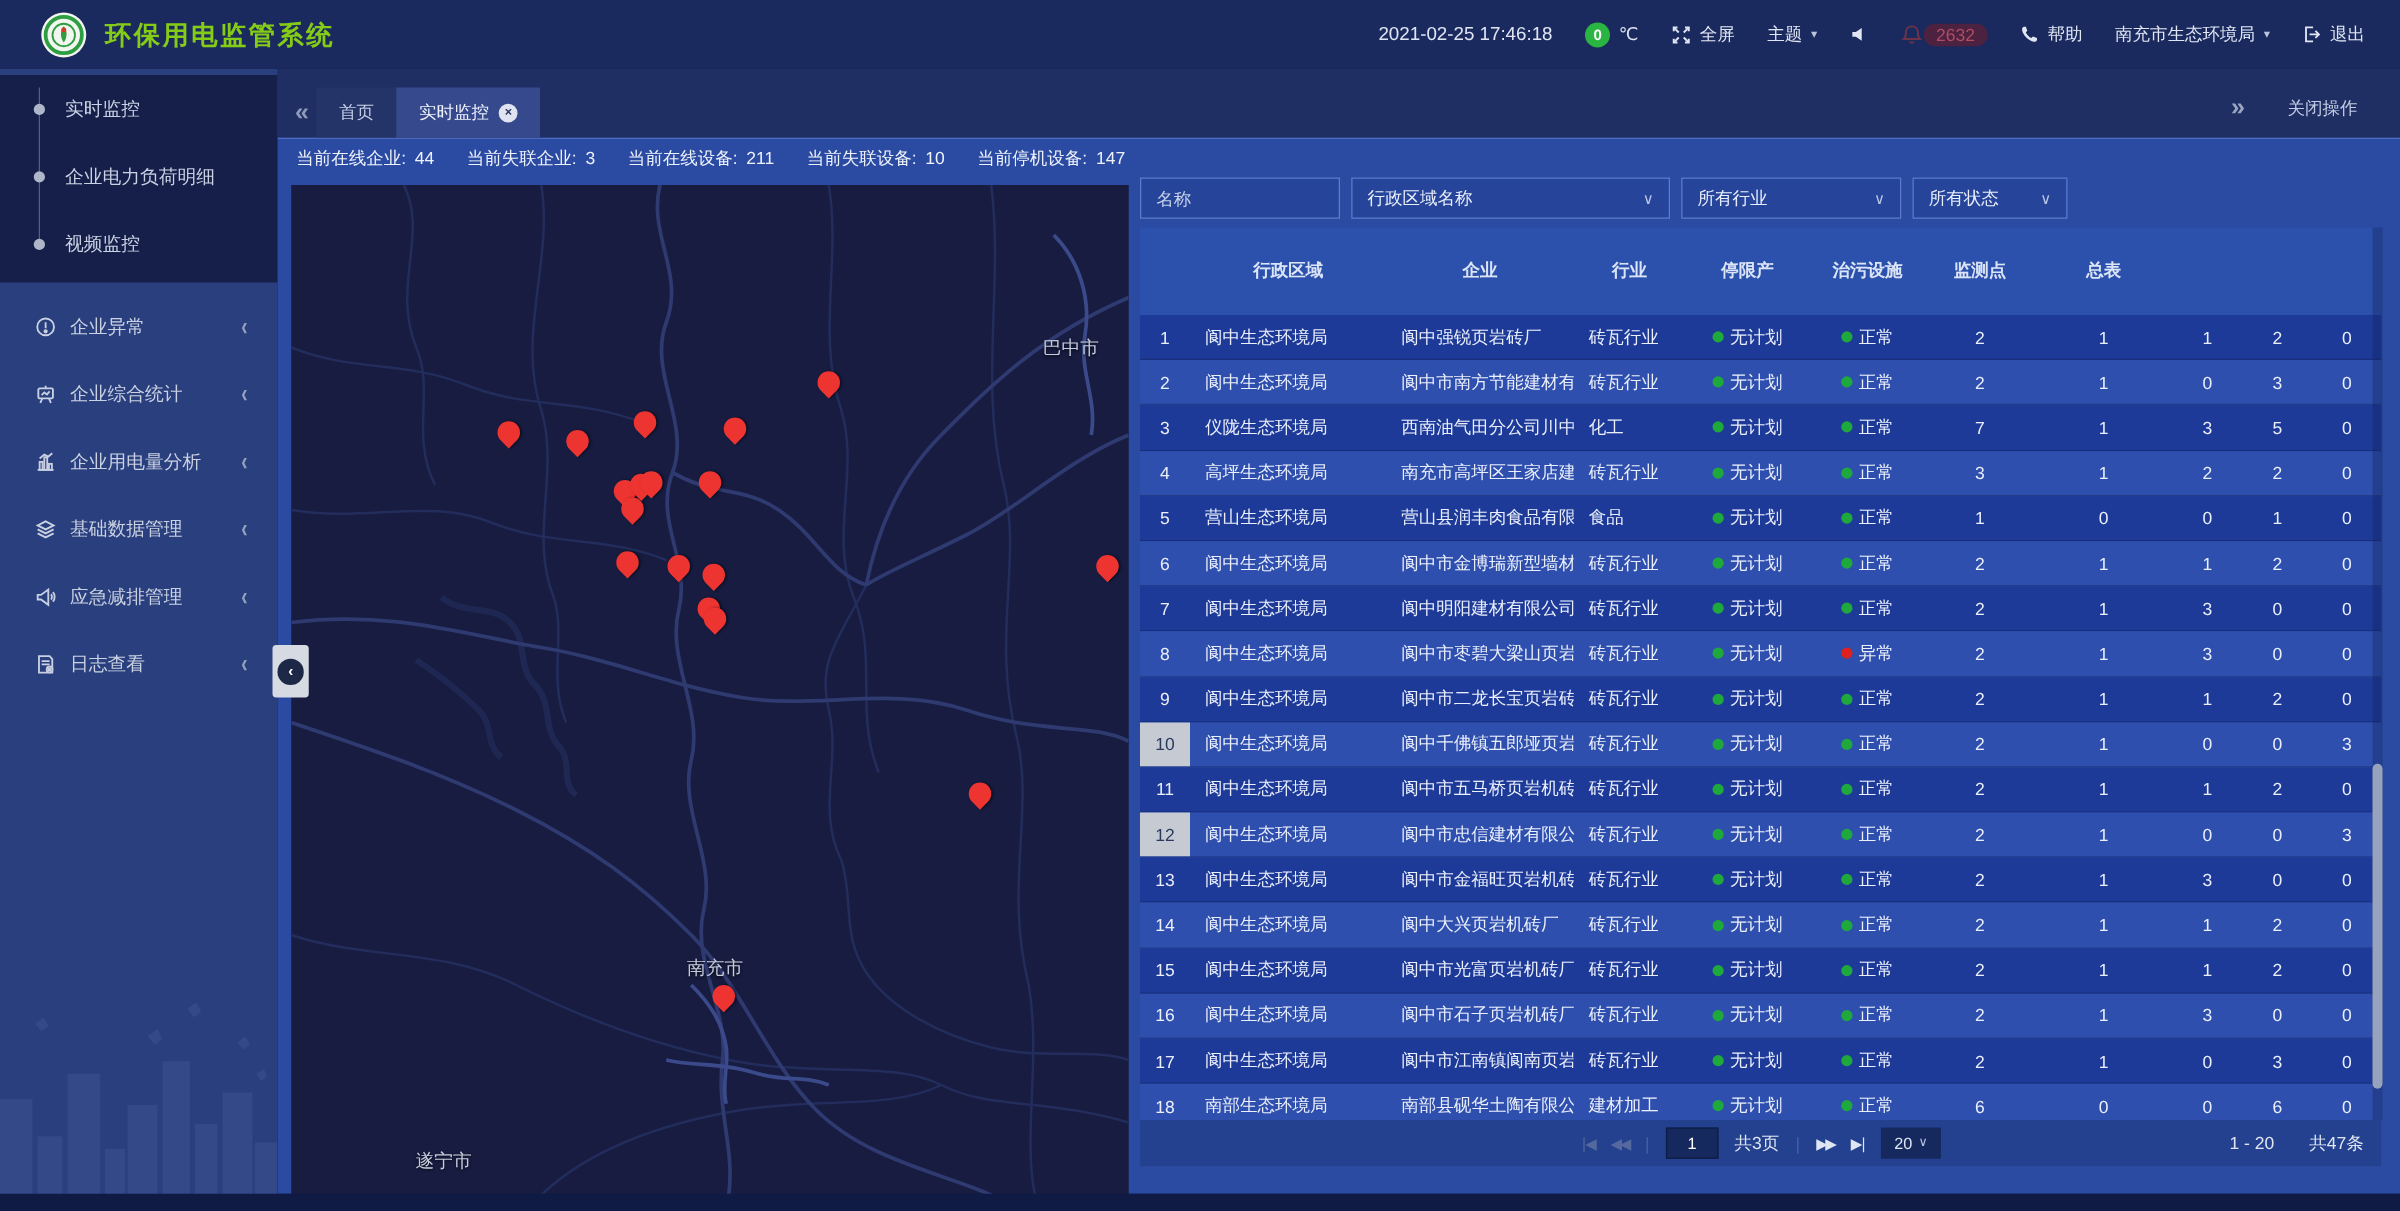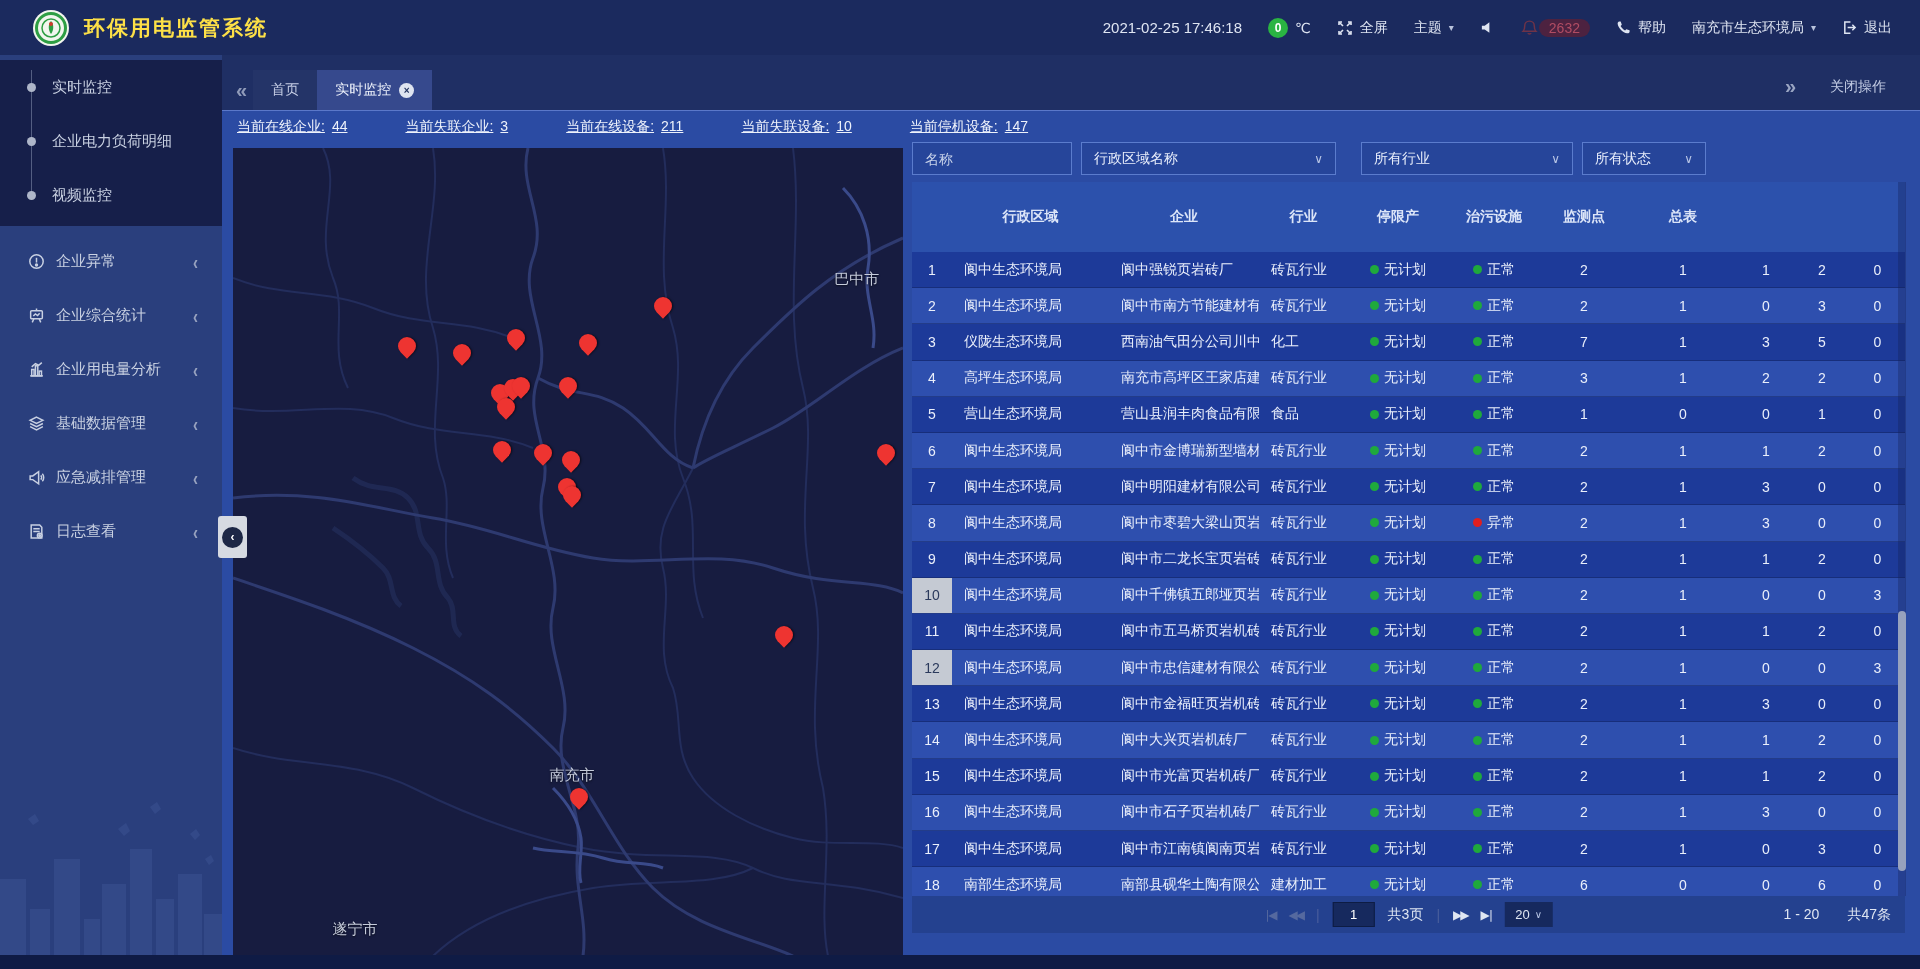--- a/index.html
+++ b/index.html
@@ -4,21 +4,21 @@
 <style>
   * { margin:0; padding:0; box-sizing:border-box; }
   html,body { width:1920px; height:969px; overflow:hidden; background:#131f4d;
     font-family:"Liberation Sans","DejaVu Sans",sans-serif; }
   .app { position:relative; width:1920px; height:969px; }
 
   
   .header { position:absolute; left:0; top:0; width:1920px; height:55px; background:#1b2a5e;
     display:flex; align-items:center; z-index:30; }
   .logo { width:38px; height:38px; margin-left:32px; flex:0 0 auto; }
-  .app-title { color:#fde047; font-size:21px; font-weight:bold; letter-spacing:2px; margin-left:14px; }
+  .app-title { color:#84cc16; font-size:21px; font-weight:bold; letter-spacing:2px; margin-left:14px; }
   .header-right { margin-left:auto; display:flex; align-items:center; gap:26px; padding-right:28px;
     color:#dfe5f2; font-size:14px; }
   .hr-item { display:flex; align-items:center; gap:7px; white-space:nowrap; }
   .datetime { font-size:15px; }
   .temp-badge { width:20px; height:20px; border-radius:50%; background:#2ab442; color:#fff;
     font-size:12px; font-weight:bold; display:flex; align-items:center; justify-content:center; }
   .caret { font-size:10px; color:#b9c3dc; }
   .notif { position:relative; display:flex; align-items:center; }
   .notif-badge { background:#4d2240; color:#b04c63; font-size:14px; padding:1px 10px;
     border-radius:10px; margin-left:-6px; }
@@ -57,43 +57,43 @@
   .tab.active { background:#36498d; color:#eef2fb; }
   .tab-close { width:15px; height:15px; border-radius:50%; background:#dfe4f0; color:#23335f;
     font-size:10px; font-weight:bold; display:flex; align-items:center; justify-content:center; cursor:pointer; }
   .tabbar-right { margin-left:auto; display:flex; align-items:center; gap:34px; padding:0 34px 12px 0; }
   .tabs-right-ico { color:#9aa5c2; font-size:20px; font-weight:bold; cursor:pointer; }
   .close-ops { color:#c3cce4; font-size:14px; cursor:pointer; }
 
   
   .content { position:absolute; left:222px; top:110px; width:1698px; height:845px; background:#2b4ba3;
     border-top:1px solid #5b78c9; }
-  .stats-bar { height:32px; display:flex; align-items:center; padding-left:15px; gap:58px;
-    color:#eef2fb; font-size:14px;text-decoration:underline; }
+  .stats-bar { height:32px; display:flex; align-items:center; padding-left:15px; gap:26px;
+    color:#eef2fb; font-size:14px; }
   .stat { display:flex; gap:7px; white-space:nowrap; }
 
   
   .map { position:absolute; left:11px; top:37px; width:670px; height:808px; background:#171c40; overflow:hidden; }
   .map svg.roads { position:absolute; left:0; top:0; }
   .map-label { position:absolute; color:#c6ccdb; font-size:15px; transform:translate(-50%,-50%);
     text-shadow:0 1px 2px rgba(0,0,0,.6); white-space:nowrap; }
   .pin { position:absolute; width:18px; height:18px; background:#ee3431; border-radius:50% 50% 50% 0;
     transform:rotate(-45deg); margin-left:-9px; margin-top:-21px; cursor:pointer;
     box-shadow:1px 1px 2px rgba(0,0,0,.5); }
 
   
   .rightpanel { position:absolute; left:690px; top:31px; width:993px; height:800px; }
   .filters { display:flex; gap:9px; height:33px; }
   .fbox { background:#26459a; border:1px solid #5b7ccd; color:#e8eefb; font-size:14px;
     display:flex; align-items:center; justify-content:space-between; padding:0 12px; cursor:pointer; }
   .fbox .dd { color:#b9c6e6; font-size:12px; margin-left:10px; }
   input.fname { width:160px; background:#26459a; border:1px solid #5b7ccd; color:#e8eefb;
     font-size:14px; padding:1px 12px; outline:none; }
   input.fname::placeholder { color:#c7d2ea; }
-  .f-region { width:255px; } .f-industry { width:212px;margin-left:16px; } .f-status { width:124px; }
+  .f-region { width:255px; } .f-industry { width:176px; } .f-status { width:124px; }
 
   .thead { position:absolute; top:40px; left:0; width:993px; height:70px; background:#2c51ac;
     display:grid; grid-template-columns:40px 157px 150px 89px 100px 92px 88px 110px 56px 56px 55px;
     color:#dce5f8; font-size:14px; font-weight:bold; }
   .thc { display:flex; align-items:center; justify-content:center; }
   .th-group { grid-column:9 / span 3; display:flex; flex-direction:column; justify-content:space-between;
     padding:9px 0 8px; }
   .th-group .g-top { text-align:center; font-style:italic; }
   .th-group .g-sub { display:grid; grid-template-columns:56px 56px 55px; }
   .th-group .g-sub span { text-align:center; }

